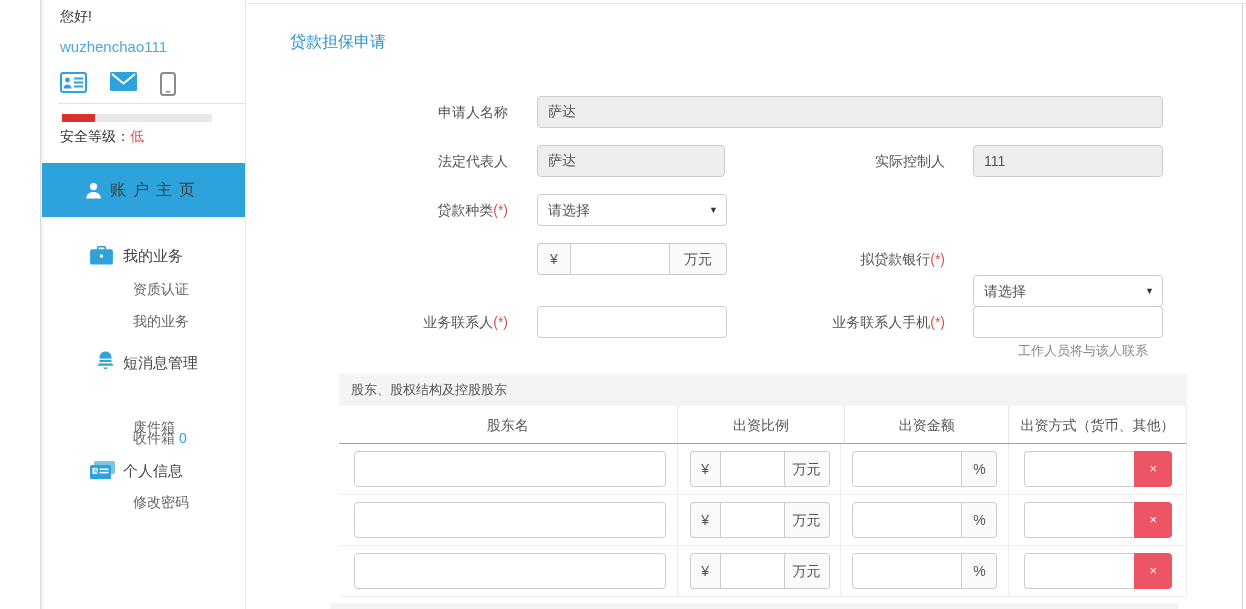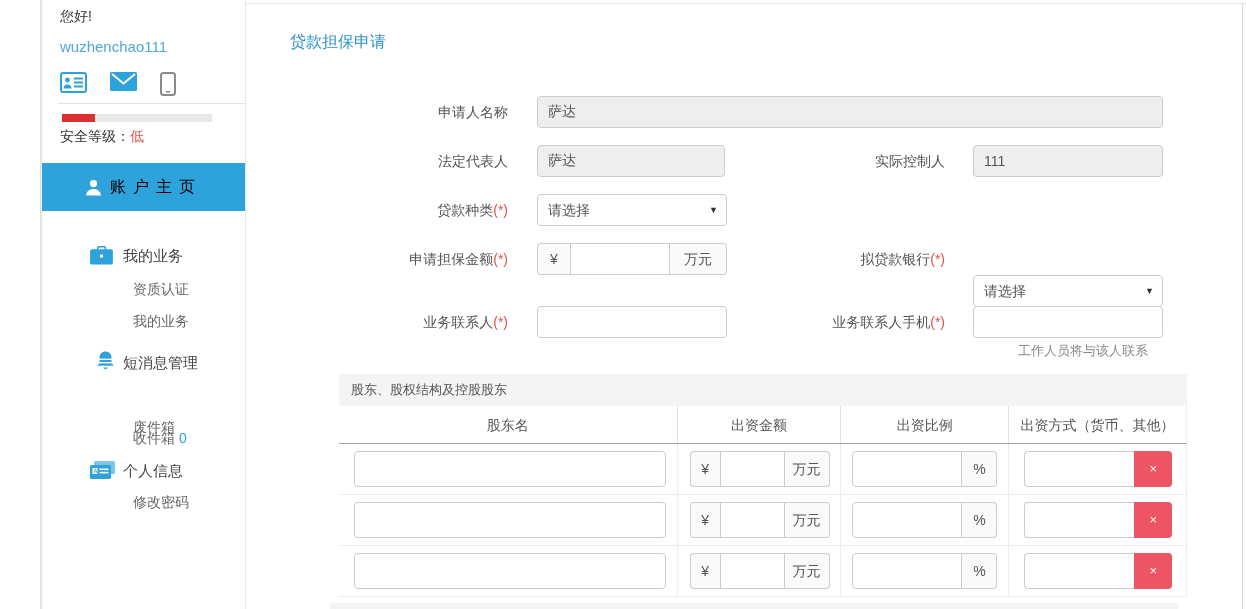--- a/index.html
+++ b/index.html
@@ -18,21 +18,21 @@
   
   .greeting { left:60px; top:8px; font-size:14px; color:#333; }
   .username { left:60px; top:38px; font-size:15px; color:#4fa8da; cursor:pointer; }
   .icon-row { left:60px; top:72px; width:150px; display:flex; gap:0; }
   .icon-row .ic { width:63px; }
   .sb-hr { left:58px; top:103px; width:187px; height:1px; background:#e3e3e3; }
   .progress-track { left:62px; top:114px; width:150px; height:8px; background:#e8e8e8; }
   .progress-fill { height:8px; background:#d9312f; }
   .security { left:60px; top:128px; font-size:14px; color:#333; }
   .security .lvl { color:#d9534f; }
-  .account-home { left:42px; top:163px; width:203px; height:48px; background:#2ea2db; color:#000000;
+  .account-home { left:42px; top:163px; width:203px; height:54px; background:#2ea2db; color:#404040;
     display:flex; align-items:center; justify-content:center; font-size:16px; cursor:pointer; }
   .account-home .txt { letter-spacing:7px; margin-left:8px; }
 
   .nav-head { font-size:15px; color:#444; cursor:pointer; }
   .nav-sub { font-size:14px; color:#666; cursor:pointer; }
   .nav-sub .badge { color:#2ea2db; }
 
   
   .page-title { left:290px; top:32px; font-size:16px; color:#2d94c9; }
   .flabel { font-size:14px; color:#555; text-align:right; width:240px; }
@@ -190,23 +190,20 @@
   <input class="abs inp ro" style="left: 973px; top: 145px; width: 190px;" readonly="" value="111">
 
   <div class="abs flabel" style="left:268px; top:202px;">
     <span>贷款种类</span><span class="req">(*)</span>
   </div>
   <div class="abs sel" style="left:537px; top:194px; width:190px;">
     <span>请选择</span>
     <span class="caret">▼</span>
   </div>
 
-  <div class="abs flabel" style="left:268px; top:251px;">
-    <span>申请担保金额</span><span class="req">(*)</span>
-  </div>
   <div class="abs igroup" style="left:537px; top:243px;">
     <span class="addon first" style="width:33px;">¥</span>
     <input style="width: 100px;" value="">
     <span class="addon last" style="width:57px;">万元</span>
   </div>
   <div class="abs flabel" style="left:705px; top:251px;">
     <span>拟贷款银行</span><span class="req">(*)</span>
   </div>
   <div class="abs sel" style="left:973px; top:243px; width:190px;">
     <span>请选择</span>
@@ -220,22 +217,22 @@
   <div class="abs flabel" style="left:705px; top:314px;">
     <span>业务联系人手机</span><span class="req">(*)</span>
   </div>
   <input class="abs inp" style="left: 973px; top: 306px; width: 190px;" value="">
   <div class="abs note" style="left:973px; top:342px; width:175px;">工作人员将与该人联系</div>
 
   <div class="abs tbl">
     <div class="tbl-band">股东、股权结构及控股股东</div>
     <div class="tbl-header">
       <div class="hc c1">股东名</div>
+      <div class="hc c3">出资比例</div>
       <div class="hc c2">出资金额</div>
-      <div class="hc c3">出资比例</div>
       <div class="hc c4">出资方式（货币、其他）</div>
     </div>
     <div id="tbl-body">
   <div class="tbl-row">
     <div class="c c1">
       <input class="row-inp" style="left: 15px; width: 312px;">
     </div>
     <div class="c c2">
       <div class="g" style="left:12px;">
         <span class="addon" style="width:30px; border-radius:4px 0 0 4px; border-right:none;">¥</span>

